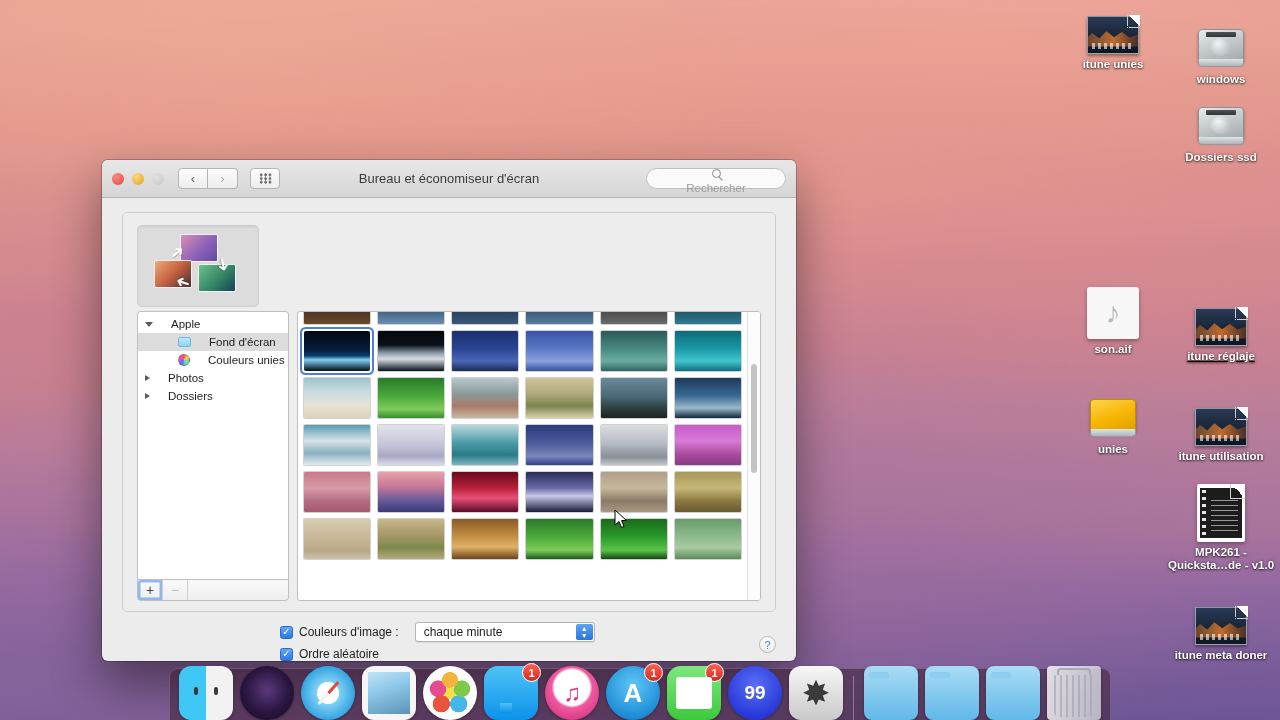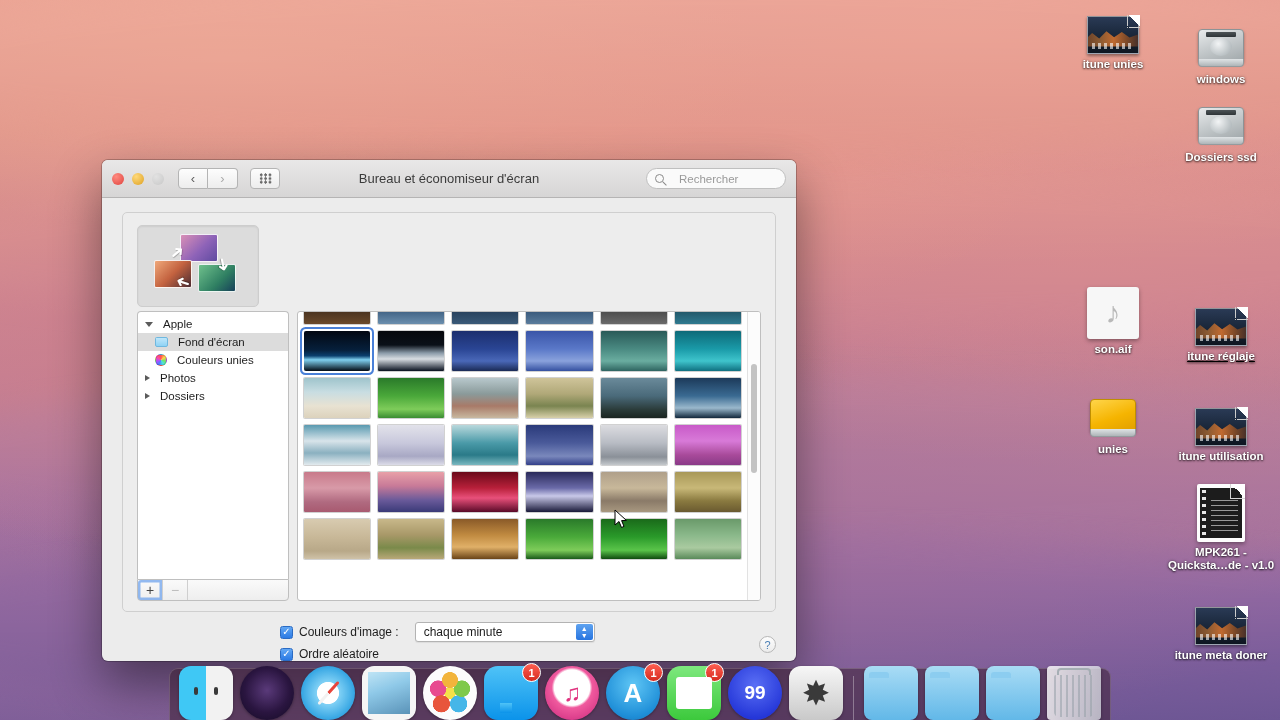--- a/index.html
+++ b/index.html
@@ -184,23 +184,23 @@
   }
   #wintitle {
     position:absolute; left:0; right:0; text-align:center;
     font-size:13px; color:#3b3b3b; pointer-events:none;
   }
   #searchbox {
     margin-left:auto;
     width:140px; height:21px;
     background:#fafafa;
     border:1px solid #bfbfbf; border-radius:11px;
-    display:flex; align-items:center; gap:15px;
+    display:flex; align-items:center; gap:4px;
     padding:0 8px;
-    position:relative; z-index:2;
+    position:relative; z-index:2;flex-direction:column;
   }
   #searchbox .mag {
     width:9px; height:9px; border:1.4px solid #8a8a8a; border-radius:50%;
     position:relative; flex:none;
   }
   #searchbox .mag:after {
     content:''; position:absolute; right:-3.5px; bottom:-2.5px;
     width:5px; height:1.4px; background:#8a8a8a; transform:rotate(45deg);
   }
   #searchbox .ph { font-size:11.5px; color:#9a9a9a; }
@@ -253,25 +253,25 @@
   
   .sidecol { width:152px; flex:none; display:flex; flex-direction:column; }
   .sidelist {
     flex:1; background:#fff;
     border:1px solid #bfbfbf; border-bottom:none;
     border-radius:4px 4px 0 0;
     padding:3px 0; overflow:hidden;
     min-height:0;
   }
   .srow {
-    display:flex; align-items:center; gap:10px;
+    display:flex; align-items:center; gap:18px;
     height:18px; padding-left:7px; font-size:11.5px; color:#1d1d1d;
   }
   .srow.sel { background:#dcdcdc; }
-  .srow.indent { padding-left:17px; }
+  .srow.indent { padding-left:40px; }
   .tri {
     width:0; height:0; flex:none;
     border-left:5px solid #5b5b5b; border-top:3.5px solid transparent; border-bottom:3.5px solid transparent;
   }
   .tri.open { border-left:4px solid transparent; border-right:4px solid transparent; border-top:5.5px solid #5b5b5b; border-bottom:none; }
   .folder-ico { width:13px; height:10px; background:linear-gradient(#bfe6fa,#8fd3f5); border:1px solid #6fb8df; border-radius:1.5px 2px 2px 2px; flex:none; }
   .wheel-ico {
     width:12px; height:12px; border-radius:50%; flex:none;
     background:conic-gradient(#ff4d4d,#ffd24d,#6ee36e,#4de3e3,#4d7dff,#b84dff,#ff4d9e,#ff4d4d);
     border:1px solid rgba(0,0,0,.18);

